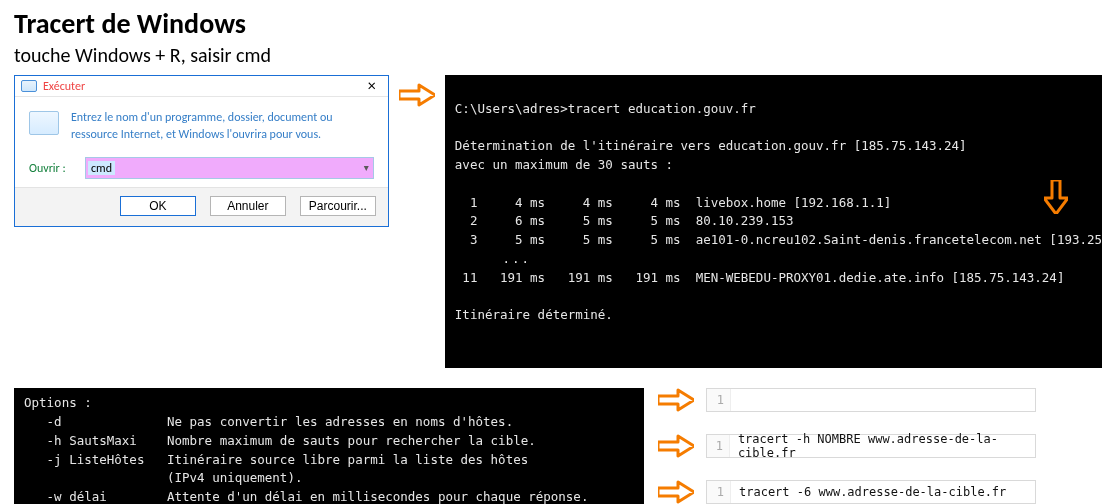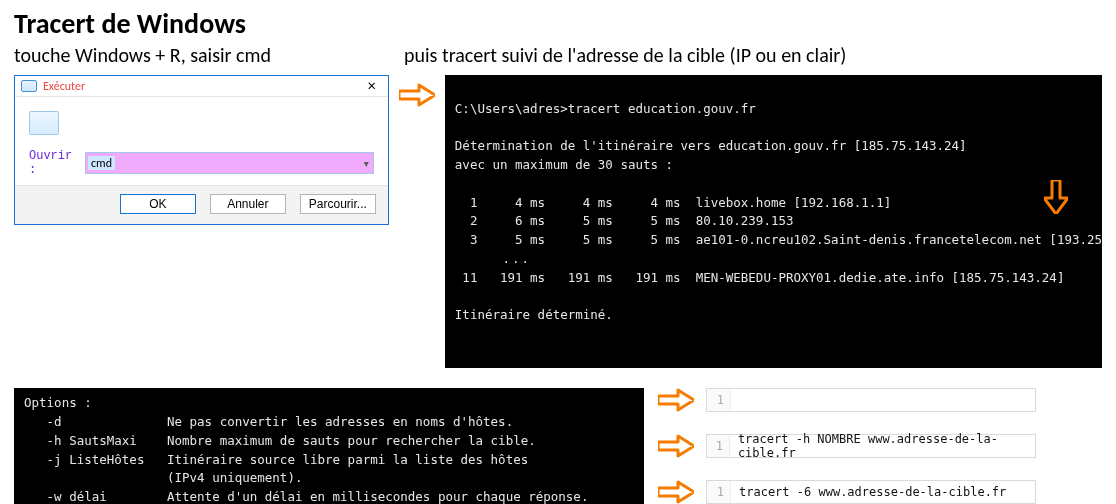--- a/index.html
+++ b/index.html
@@ -39,21 +39,21 @@
   .run-close { font-size: 16px; line-height: 1; padding: 0 6px; cursor: pointer; }
   .run-body { padding: 12px 14px 8px 14px; }
   .run-desc-row { display: flex; align-items: flex-start; gap: 12px; margin-bottom: 14px; }
   .run-big-icon {
     width: 30px; height: 24px; border: 1px solid #9ec6e7;
     background: linear-gradient(#eef7ff,#d6ecff);
     border-radius: 2px; flex: 0 0 auto; margin-top: 2px;
   }
   .run-desc { color: #357ec7; font-size: 12px; line-height: 1.4; }
   .run-open-row { display: flex; align-items: center; gap: 8px; }
-  .run-open-label { color: #6d28d9; width: 48px; font-family: Liberation Mono, monospace; }
+  .run-open-label { color: #15803d; width: 48px; }
   .run-open-field {
     flex: 1; display: flex; align-items: center; justify-content: space-between;
     border: 1px solid #a6c8e6; height: 22px; padding: 0 4px 0 2px; background: #f0abfc;
   }
   .run-open-value { background: #cde8ff; padding: 0 3px; color: #000; }
   .run-open-chevron { color: #5a5a5a; font-size: 10px; }
   .run-buttons {
     display: flex; justify-content: flex-end; gap: 14px; padding: 8px 12px 10px 12px;
     background: #f3f3f3; border-top: 1px solid #e3e3e3;
   }
@@ -97,36 +97,36 @@
   }
   .example-cmd { padding-left: 8px; color: #111; }
   .ellipsis { letter-spacing: 2px; }
 </style>
 </head>
 <body>
 
 <h1 class="title">Tracert de Windows</h1>
 <div class="subtitles">
   <div class="subtitle" style="width:390px">touche Windows + R, saisir cmd</div>
-  <div class="subtitle">puis tracert suivi de l'adresse de la cible (IP ou en clair)</div>
 </div>
 
 <div class="row1">
 
   <div class="run-dialog">
     <div class="run-titlebar">
       <div class="run-titlebar-left">
         <span class="run-tb-icon"></span>
         <span class="run-title">Exécuter</span>
       </div>
       <span class="run-close">×</span>
     </div>
     <div class="run-body">
       <div class="run-desc-row">
         <span class="run-big-icon"></span>
+        <span class="run-desc">Entrez le nom d'un programme, dossier, document ou ressource Internet, et Windows l'ouvrira pour vous.</span>
       </div>
       <div class="run-open-row">
         <span class="run-open-label">Ouvrir :</span>
         <div class="run-open-field">
           <span class="run-open-value">cmd</span>
           <span class="run-open-chevron">▾</span>
         </div>
       </div>
     </div>
     <div class="run-buttons">

